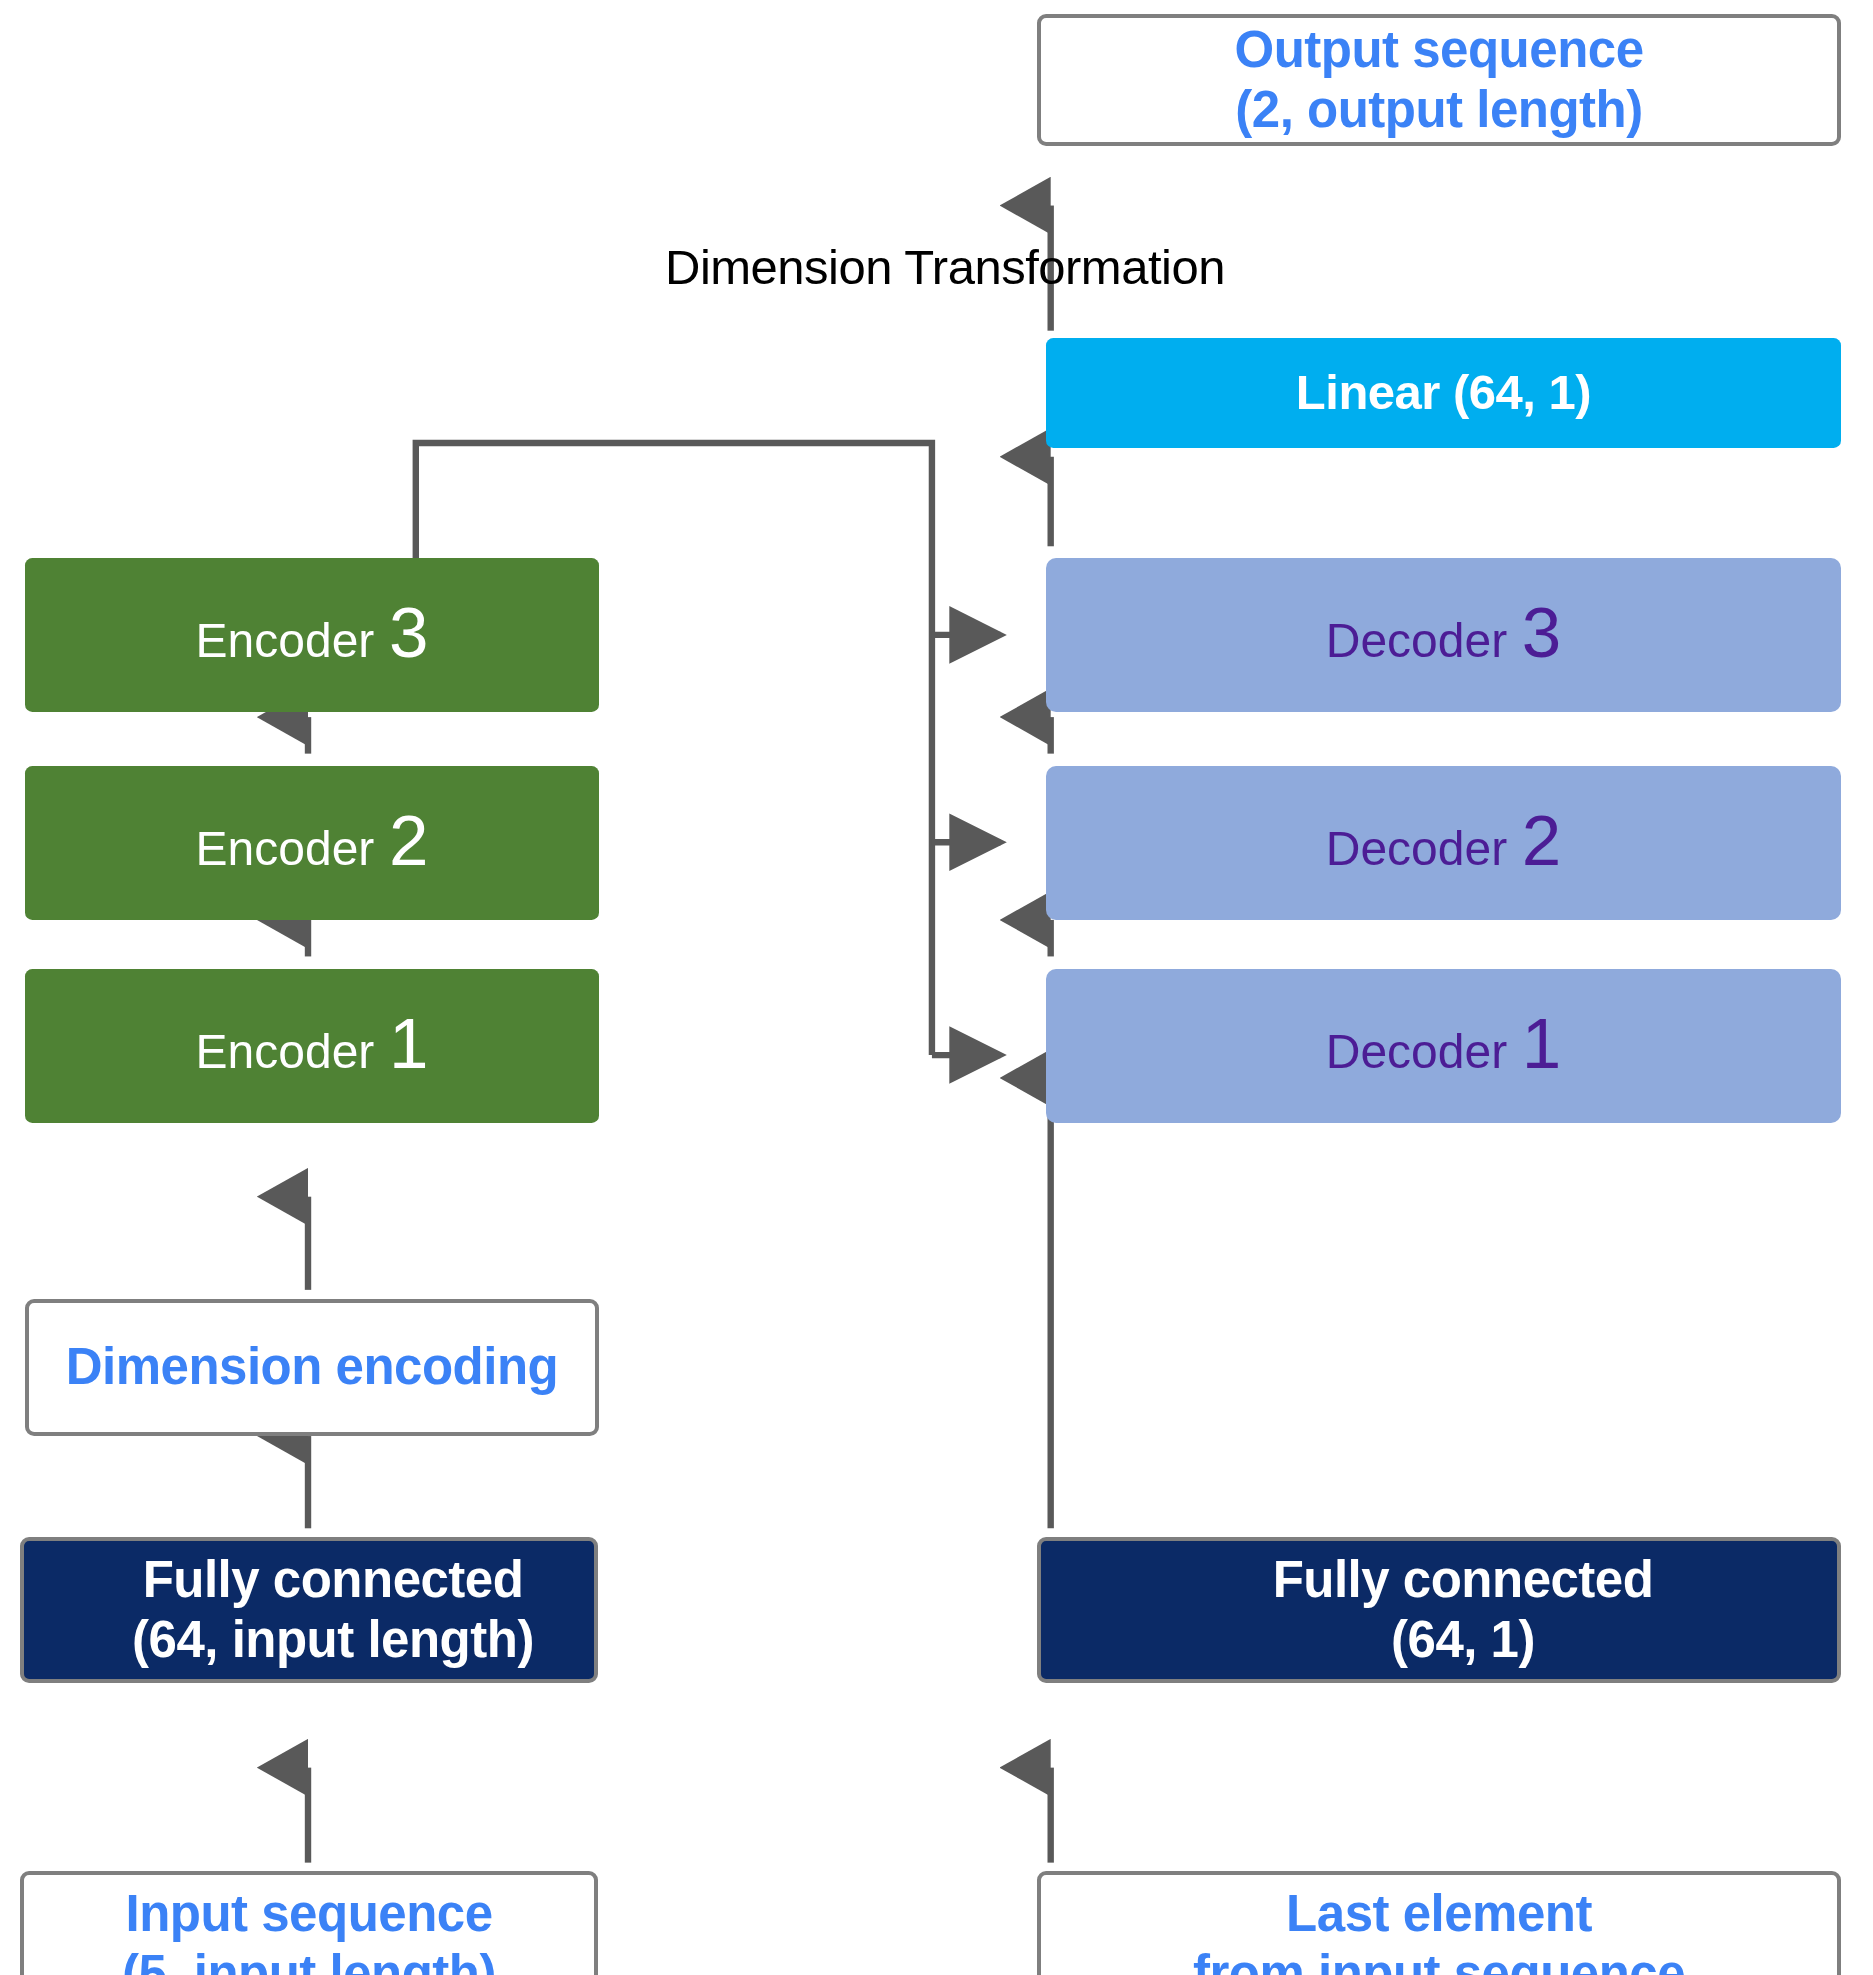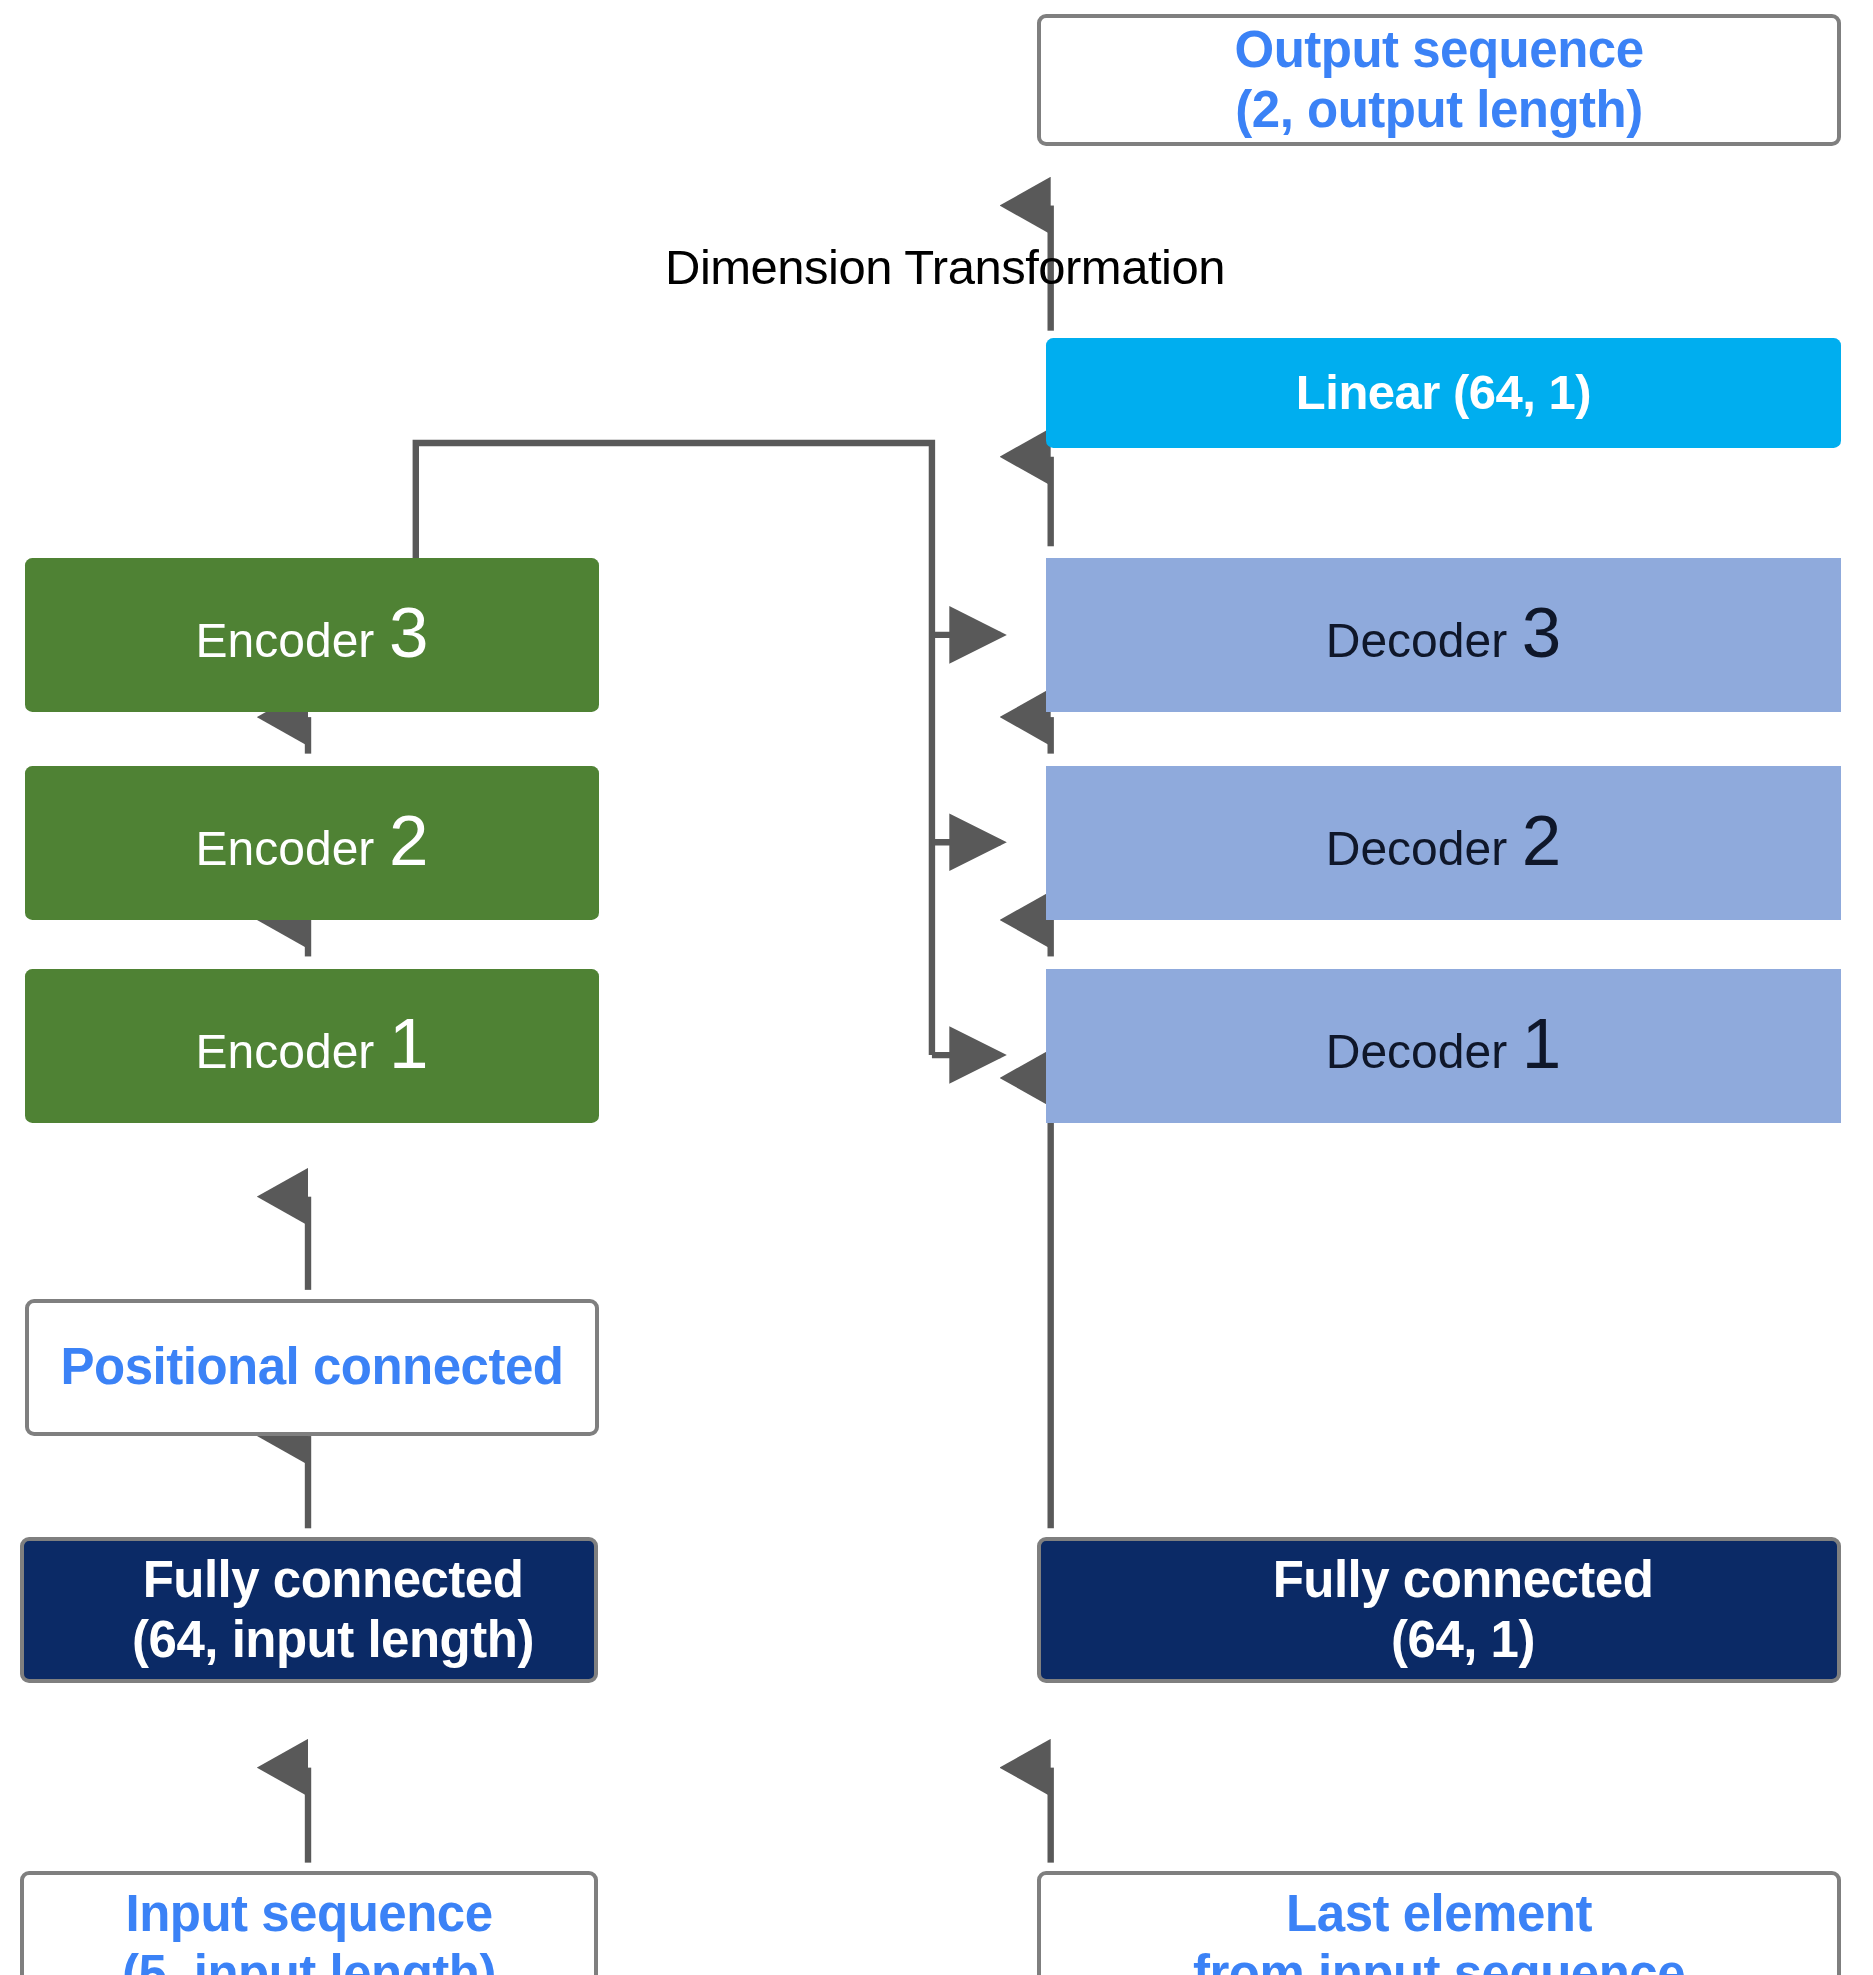--- a/index.html
+++ b/index.html
@@ -14,21 +14,21 @@
          font-weight:bold;font-size:51px;letter-spacing:-0.5px;}
 
   
   .navy{background:#0B2A66;border:4.6px solid #7F7F7F;border-radius:9.1px;color:#ffffff;
         font-weight:bold;font-size:51px;letter-spacing:-0.5px;padding-left:48px;}
 
   
   .green{background:#4F8234;border:none;border-radius:7.3px;color:#ffffff;font-size:48px;}
 
   
-  .bluegray{background:#8FAADC;border:none;border-radius:0;color:#0f172a;font-size:48px;}
+  .bluegray{background:#8FAADC;border:none;border-radius:10px;color:#4c1d95;font-size:48px;}
 
   
   .cyan{background:#00AEEF;border:none;border-radius:7.3px;color:#ffffff;font-weight:bold;
         font-size:49px;letter-spacing:-0.5px;}
 
   .stacklabel{display:inline-flex;align-items:baseline;gap:14.6px;}
   .stacklabel .word{font-size:48px;font-weight:normal;}
   .stacklabel .num{font-size:71px;font-weight:normal;line-height:0.9;}
 
   .caption{position:absolute;font-weight:normal;font-size:49px;color:#000000;
@@ -135,21 +135,21 @@
   </div>
 
   <div class="node green" style="left:25px;top:969px;width:574px;height:154px;">
     <span class="stacklabel">
       <span class="word">Encoder</span>
       <span class="num">1</span>
     </span>
   </div>
 
   <div class="node plain" style="left:25px;top:1299px;width:574px;height:137px;">
-    <span class="line1">Positional connected</span>
+    <span class="line1">Dimension encoding</span>
   </div>
 
   <div class="node navy" style="left:20px;top:1537px;width:578px;height:146px;">
     <span class="line1">Fully connected</span>
     <span class="line2">(64, input length)</span>
   </div>
 
   <div class="node plain" style="left:20px;top:1871px;width:578px;height:146px;">
     <span class="line1">Input sequence</span>
     <span class="line2">(5, input length)</span>

